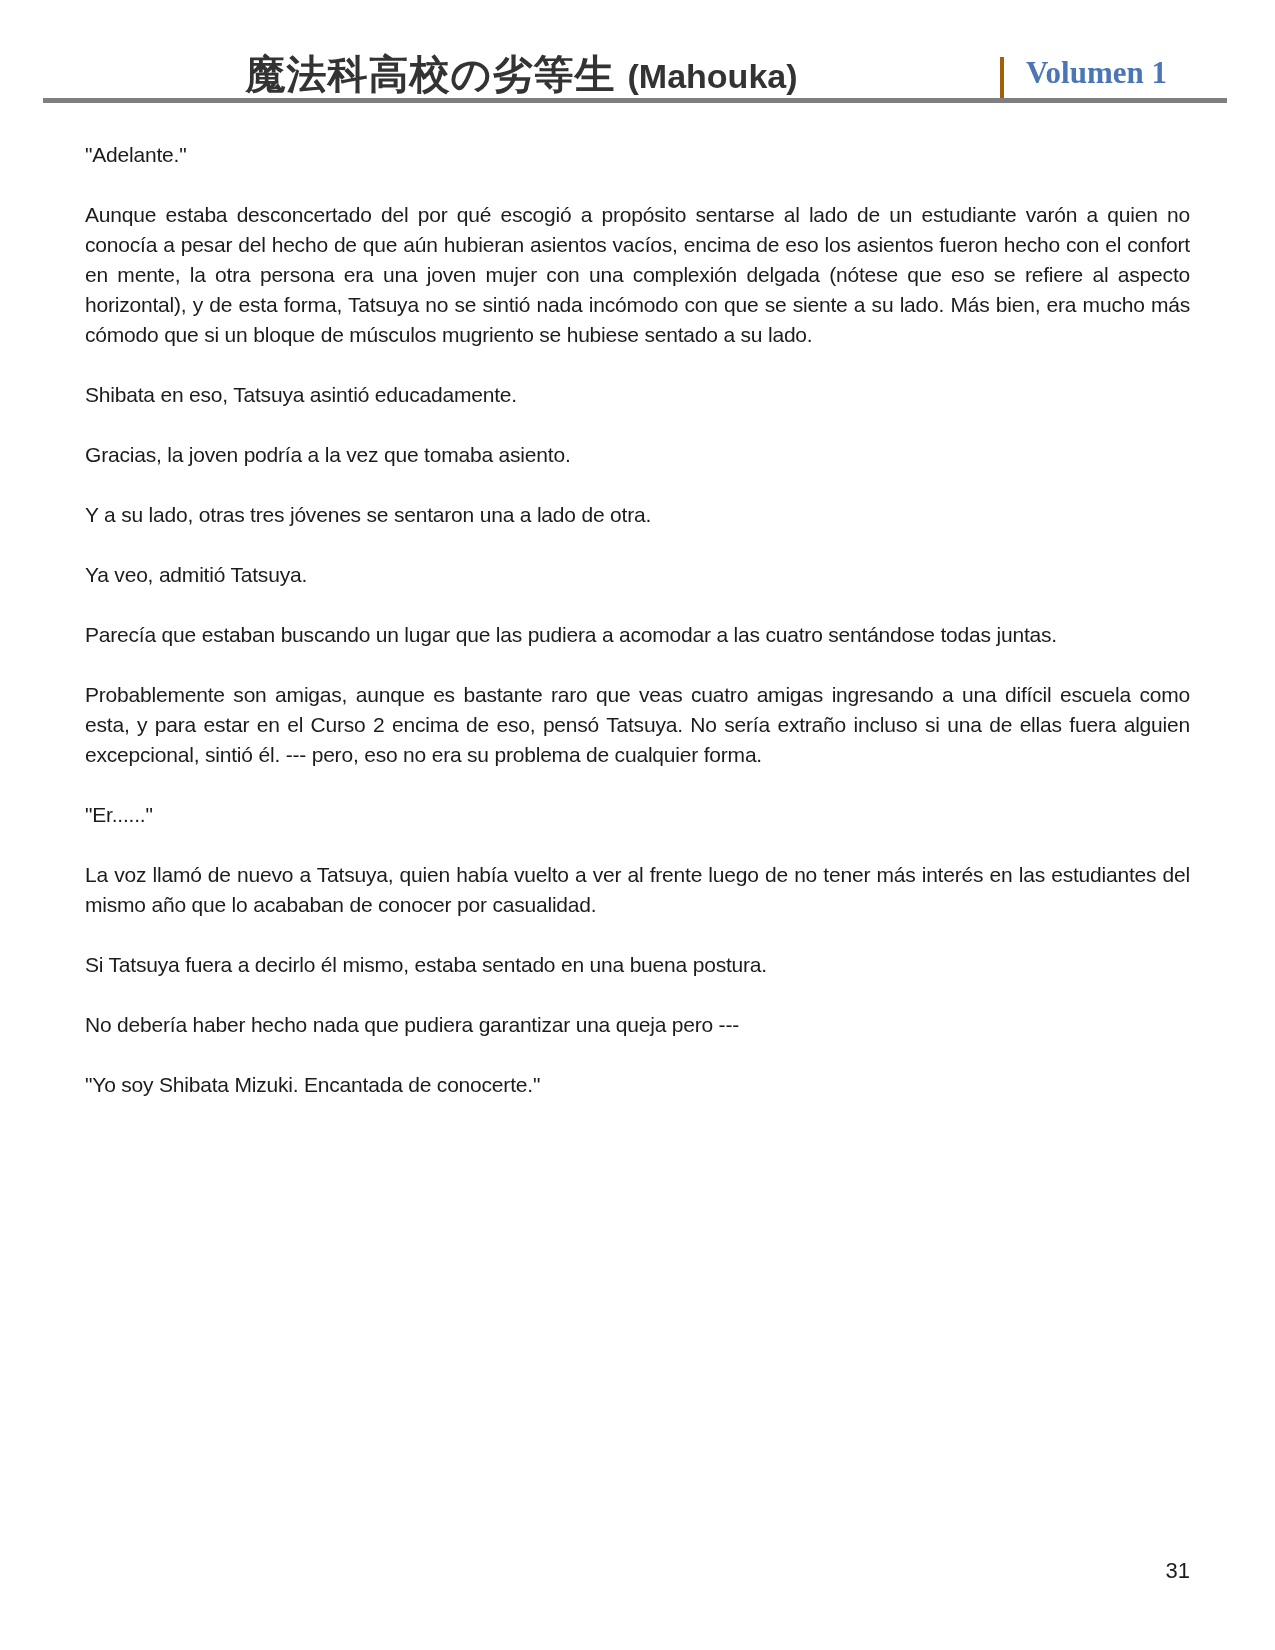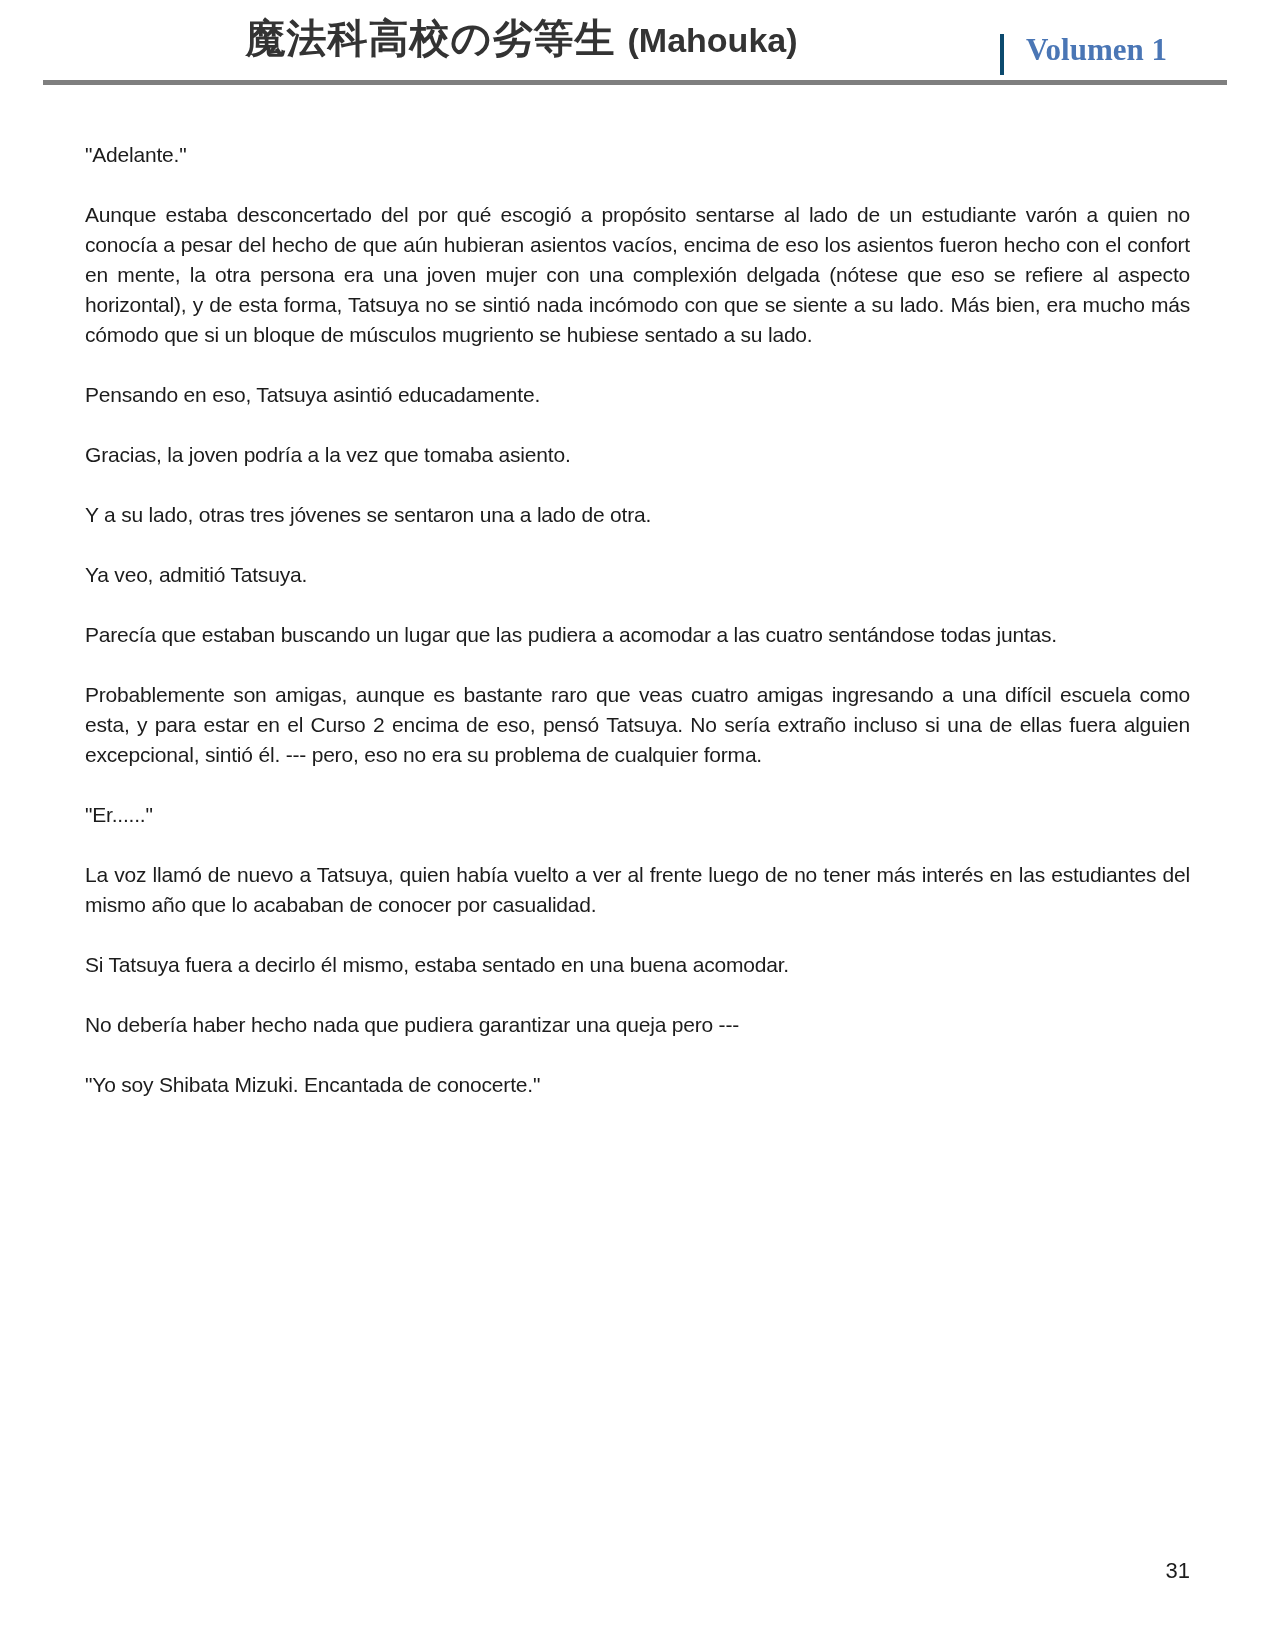--- a/index.html
+++ b/index.html
@@ -16,22 +16,22 @@
 
   
   .header {
     position: absolute;
     left: 43px;
     top: 0;
     width: 1184px;
   }
   .header-row {
     display: flex;
-    align-items: center;
-    height: 80px;
+    align-items: flex-end;
+    height: 98px;
   }
   .header-title-cell {
     flex: 1;
     display: flex;
     align-items: flex-end;
     justify-content: center;
     padding-bottom: 4px;
   }
   .doc-title {
     font-size: 40px;
@@ -41,21 +41,21 @@
     white-space: nowrap;
     line-height: 1;
   }
   .doc-title .latin {
     font-size: 34px;
     letter-spacing: 0;
     font-family: "Liberation Sans", sans-serif;
   }
   .header-volume-cell {
     width: 227px;
-    border-left: 4px solid #0c4a6e;
+    border-left: 4px solid #a16207;
     margin-top: 28px;
     display: flex;
     align-items: flex-end;
     padding-left: 22px;
     padding-bottom: 10px;
   }
   .volume-label {
     font-family: "Liberation Serif", serif;
     font-weight: bold;
     font-size: 31px;
@@ -109,29 +109,29 @@
         <span class="volume-label">Volumen 1</span>
       </div>
     </div>
     <div class="header-rule"></div>
   </header>
 
   <main class="content">
 
   <p class="para">"Adelante."</p>
       <p class="para">Aunque estaba desconcertado del por qué escogió a propósito sentarse al lado de un estudiante varón a quien no conocía a pesar del hecho de que aún hubieran asientos vacíos, encima de eso los asientos fueron hecho con el confort en mente, la otra persona era una joven mujer con una complexión delgada (nótese que eso se refiere al aspecto horizontal), y de esta forma, Tatsuya no se sintió nada incómodo con que se siente a su lado. Más bien, era mucho más cómodo que si un bloque de músculos mugriento se hubiese sentado a su lado.</p>
-      <p class="para">Pensando en eso, Tatsuya asintió educadamente.</p>
+      <p class="para">Shibata en eso, Tatsuya asintió educadamente.</p>
       <p class="para">Gracias, la joven podría a la vez que tomaba asiento.</p>
       <p class="para">Y a su lado, otras tres jóvenes se sentaron una a lado de otra.</p>
       <p class="para">Ya veo, admitió Tatsuya.</p>
       <p class="para">Parecía que estaban buscando un lugar que las pudiera a acomodar a las cuatro sentándose todas juntas.</p>
       <p class="para">Probablemente son amigas, aunque es bastante raro que veas cuatro amigas ingresando a una difícil escuela como esta, y para estar en el Curso 2 encima de eso, pensó Tatsuya. No sería extraño incluso si una de ellas fuera alguien excepcional, sintió él. --- pero, eso no era su problema de cualquier forma.</p>
       <p class="para">"Er......"</p>
       <p class="para">La voz llamó de nuevo a Tatsuya, quien había vuelto a ver al frente luego de no tener más interés en las estudiantes del mismo año que lo acababan de conocer por casualidad.</p>
-      <p class="para">Si Tatsuya fuera a decirlo él mismo, estaba sentado en una buena acomodar.</p>
+      <p class="para">Si Tatsuya fuera a decirlo él mismo, estaba sentado en una buena postura.</p>
       <p class="para">No debería haber hecho nada que pudiera garantizar una queja pero ---</p>
       <p class="para">"Yo soy Shibata Mizuki. Encantada de conocerte."</p>
     </main>
 
   <footer class="page-footer">
     <span class="page-number">31</span>
   </footer>
 
 </div>
 

